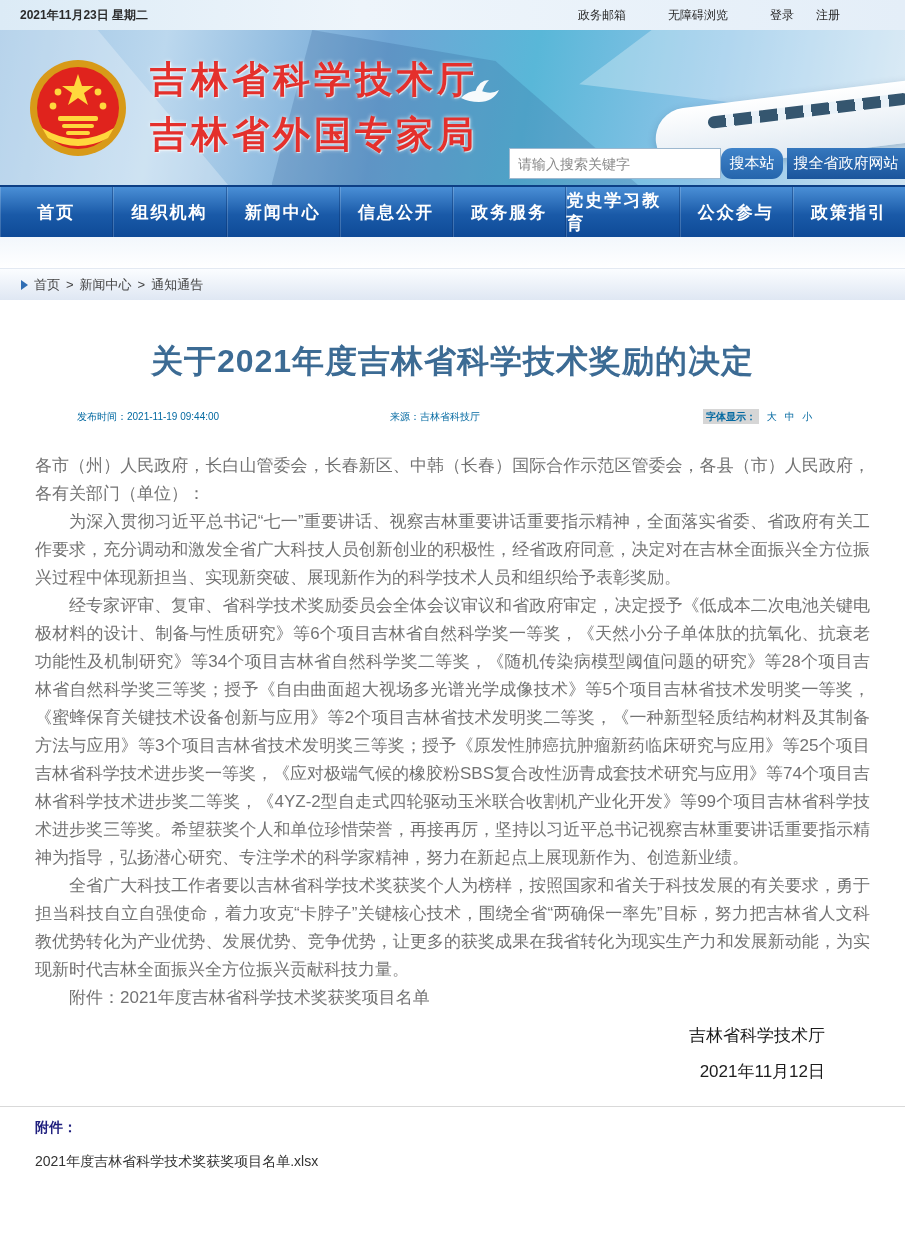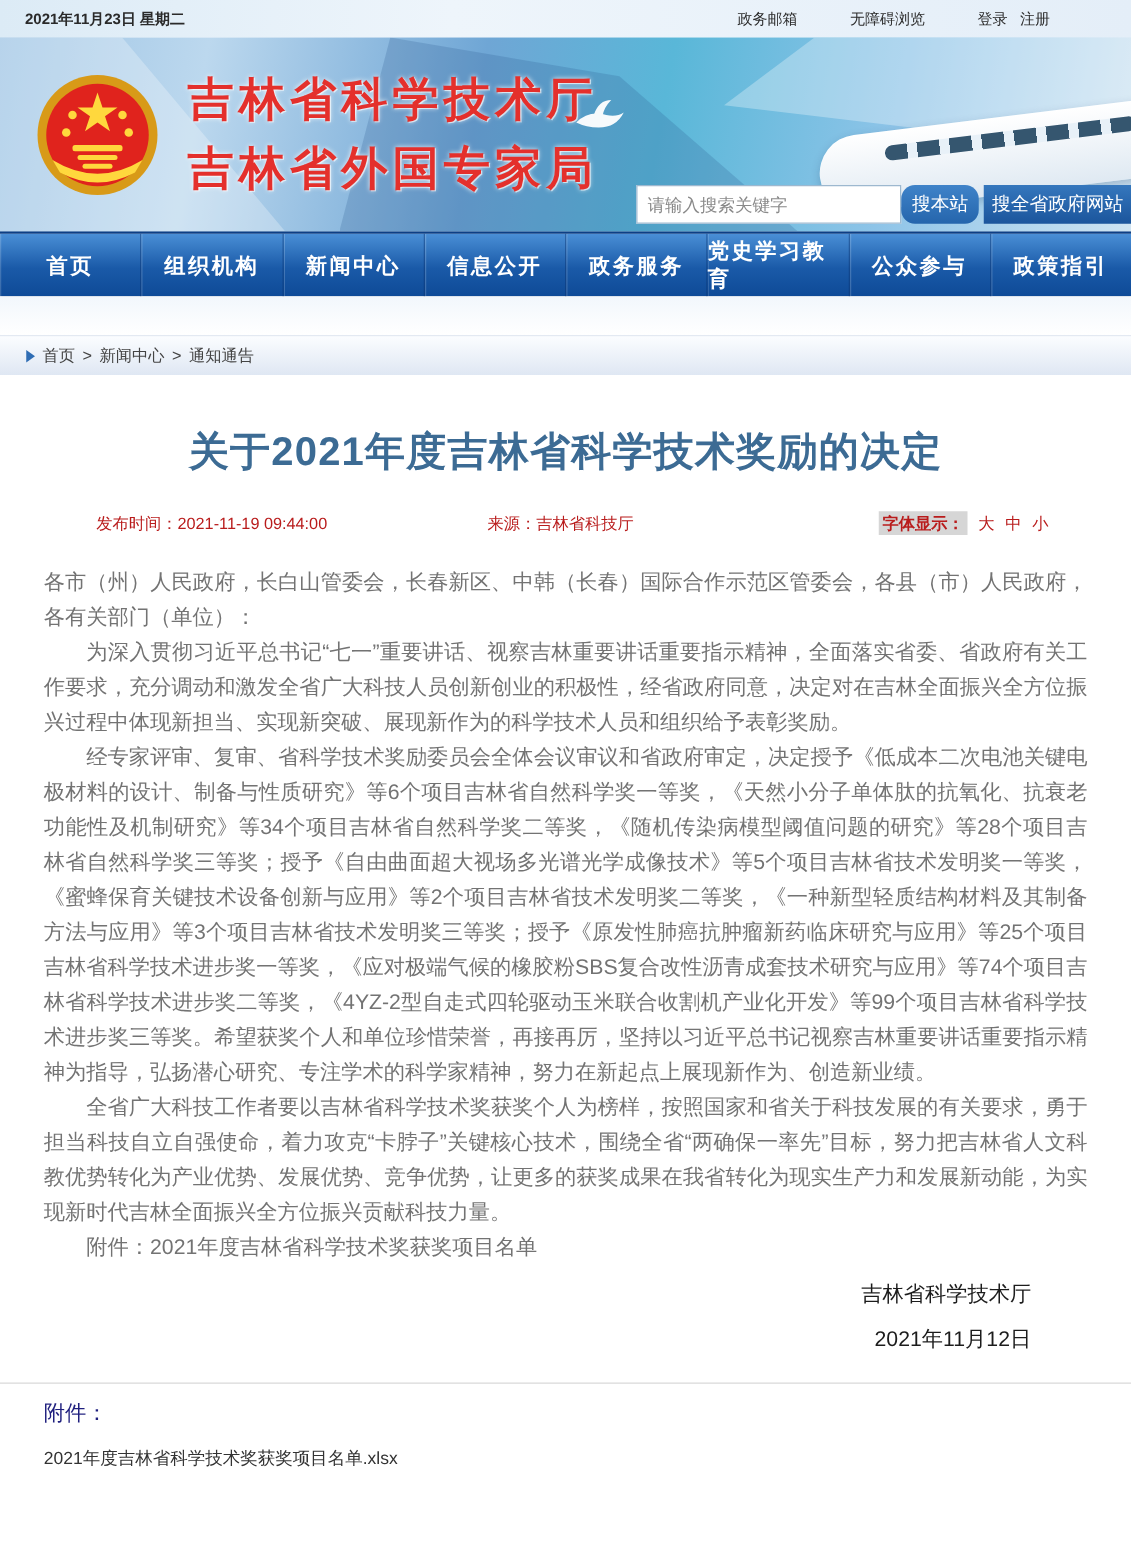--- a/index.html
+++ b/index.html
@@ -6,21 +6,21 @@
   html,body { margin:0; padding:0; background:#fff; }
   body { font-family:"Liberation Sans","DejaVu Sans",sans-serif; color:#222; }
   .page { width:905px; margin:0 auto; background:#fff; overflow:hidden; }
 
   
   .topbar { height:30px; background:linear-gradient(90deg,#dcebf6,#eef5fb 40%,#e4eef8); display:flex; align-items:center; font-size:12px; color:#2a2a2a; }
   .topbar .date { margin-left:20px; font-weight:bold; }
   .topbar .spacer { flex:1; }
   .topbar a { color:#2a2a2a; text-decoration:none; cursor:pointer;text-align:right; }
   .topbar .tlink { margin-right:42px; }
-  .topbar .auth { margin-right:65px; display:flex; gap:10px; }
+  .topbar .auth { margin-right:65px; display:flex; gap:22px; }
 
   
   .banner { position:relative; height:155px; background:linear-gradient(100deg,#9cc3e4 0%,#bcd8ee 18%,#6fa6d5 42%,#59b7d8 58%,#8ec4e8 78%,#cfe4f2 100%); overflow:hidden; }
   .banner .mtn1 { position:absolute; left:0; top:0; width:60%; height:100%; background:rgba(255,255,255,.28); clip-path:polygon(0 0,18% 0,42% 100%,0 100%); }
   .banner .mtn2 { position:absolute; left:30%; top:0; width:45%; height:100%; background:rgba(40,86,140,.22); clip-path:polygon(10% 0,55% 20%,90% 100%,0 100%); }
   .banner .mtn3 { position:absolute; right:0; top:0; width:40%; height:100%; background:rgba(255,255,255,.30); clip-path:polygon(30% 0,100% 0,100% 60%,10% 35%); }
   .train { position:absolute; right:-20px; bottom:28px; width:270px; height:62px; background:linear-gradient(#ffffff,#dfe9f2); border-radius:40px 8px 8px 40px; transform:rotate(-7deg); box-shadow:0 3px 8px rgba(30,60,100,.25); }
   .train .windows { position:absolute; left:54px; top:12px; right:14px; height:12px; background:repeating-linear-gradient(90deg,#35566f 0 18px,#e8f1f8 18px 26px); border-radius:6px; }
   .dove { position:absolute; left:455px; top:48px; opacity:.95; }
   .emblem { position:absolute; left:28px; top:28px; }
@@ -41,32 +41,32 @@
 
   
   .breadcrumb { height:32px; background:linear-gradient(#fbfdff,#dfe7f3); border-top:1px solid #e3e9f2; display:flex; align-items:center; font-size:13px; color:#444; padding-left:18px; }
   .crumb-arrow { width:0; height:0; border-left:7px solid #2f6db4; border-top:5px solid transparent; border-bottom:5px solid transparent; margin-right:14px; }
   .breadcrumb span { margin:0 3px; }
   .breadcrumb .crumb { cursor:pointer; }
 
   
   .article { padding:0 35px; }
   .article-title { text-align:center; font-size:32px; font-weight:bold; color:#3c6b94; letter-spacing:1px; margin:40px 0 26px; }
-  .meta-row { position:relative; height:22px; font-size:13px; color:#b91c1c; margin-bottom:20px; }
+  .meta-row { position:relative; height:22px; font-size:10px; color:#0369a1; margin-bottom:20px; }
   .meta-time { position:absolute; left:42px; }
   .meta-source { position:absolute; left:355px; }
   .meta-font { position:absolute; left:668px; }
   .meta-font .fslabel { background:#d6d6d6; padding:2px 3px; font-weight:bold; }
   .fs-opt { cursor:pointer; margin-left:5px; }
   .body-text p { margin:0; font-size:17px; line-height:28px; text-align:justify; color:#737373; }
   .body-text p.indent { text-indent:2em; }
   .signature { text-align:right; padding-right:45px; font-size:17px; line-height:36px; margin-top:6px; color:#1c1c1c; }
 
   .attach-divider { border:none; border-top:1px solid #d9d9d9; margin:16px -35px 0; }
-  .attach-label { font-size:17px; font-weight:normal; color:#1f1f7e; margin-top:12px; }
+  .attach-label { font-size:14px; font-weight:bold; color:#1f1f7e; margin-top:12px; }
   .attach-link { display:inline-block; margin-top:16px; font-size:14px; color:#333; text-decoration:none; cursor:pointer; }
 </style>
 </head>
 <body>
 
 <div class="page">
 
   <div class="topbar">
     <span class="date">2021年11月23日 星期二</span>
     <span class="spacer"></span>

